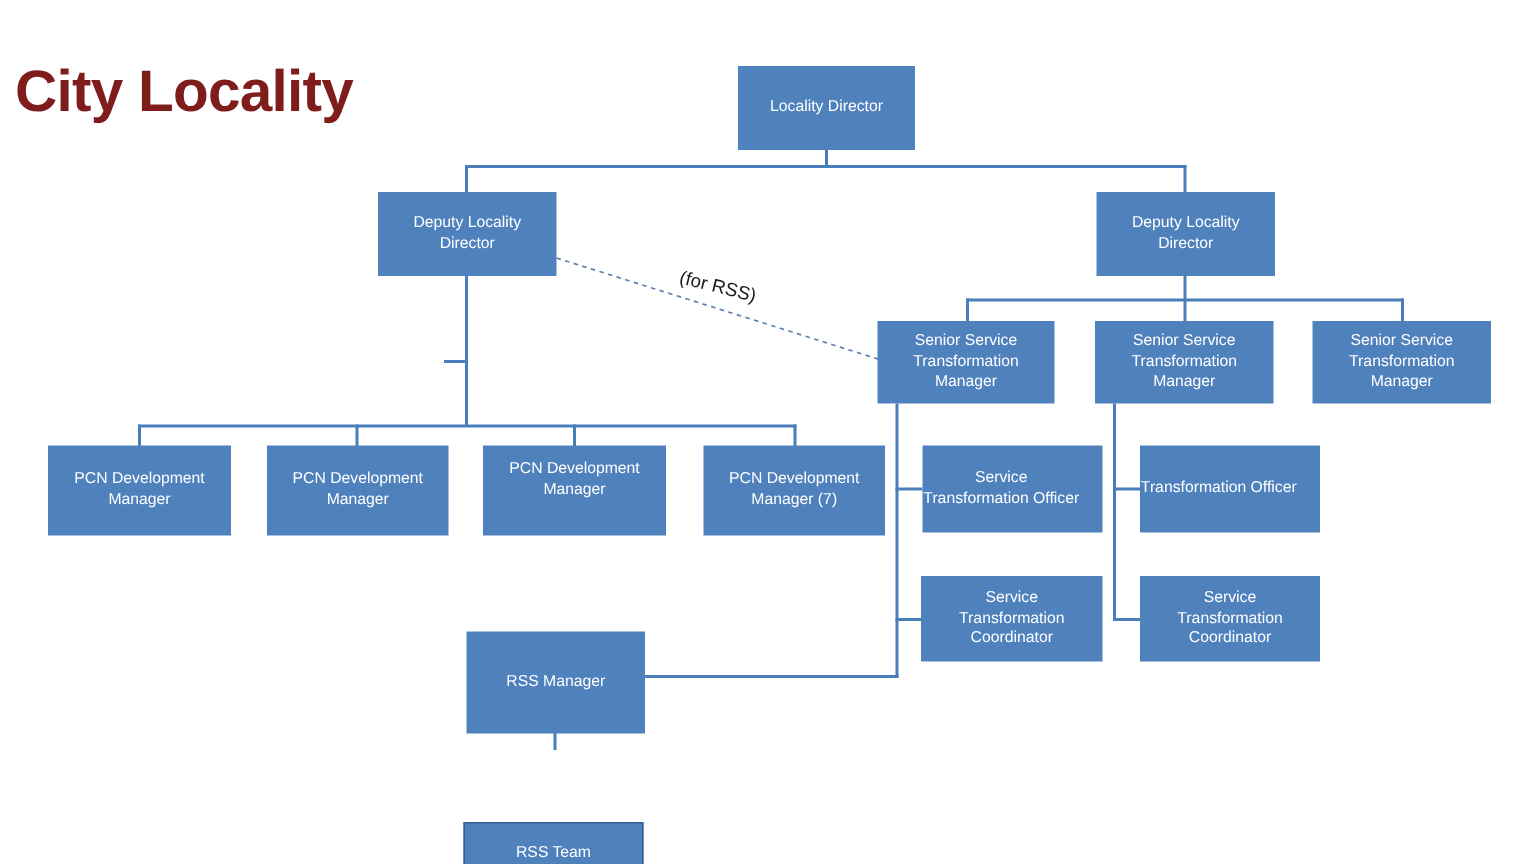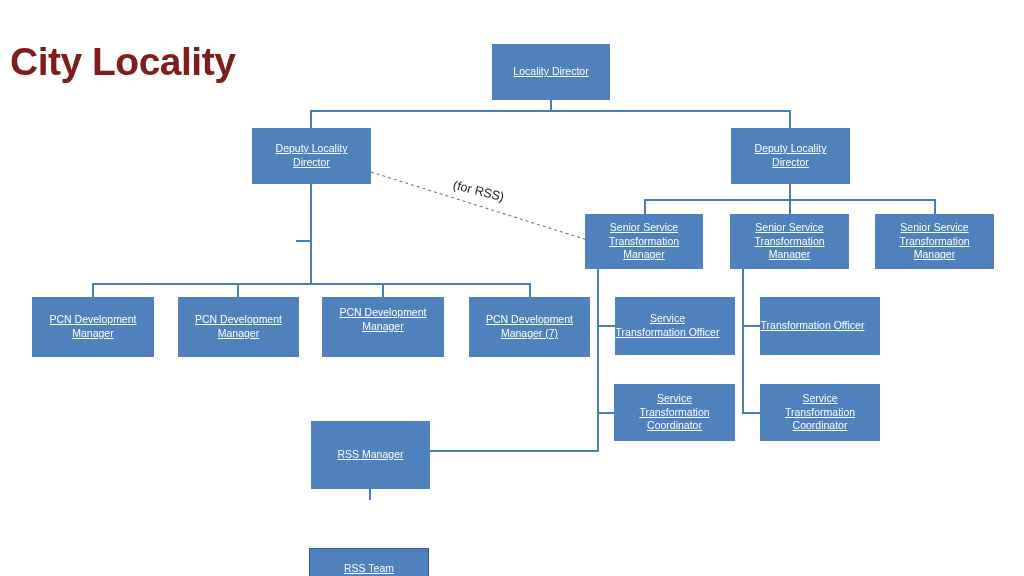--- a/index.html
+++ b/index.html
@@ -34,21 +34,20 @@
     background: #4f81bd;
     color: #ffffff;
     display: flex;
     align-items: center;
     justify-content: center;
     text-align: center;
     font-size: 10.5px;
     line-height: 1.32;
     padding: 2px 1px;
     white-space: pre-line;
-    text-decoration: underline;
   }
   .node.bordered {
     border: 1.5px solid #385d8a;
     margin-top: 48px;
   }
   .node.overflow {
     overflow: visible;
     white-space: nowrap;
   }
   .node.overflow .txt {

